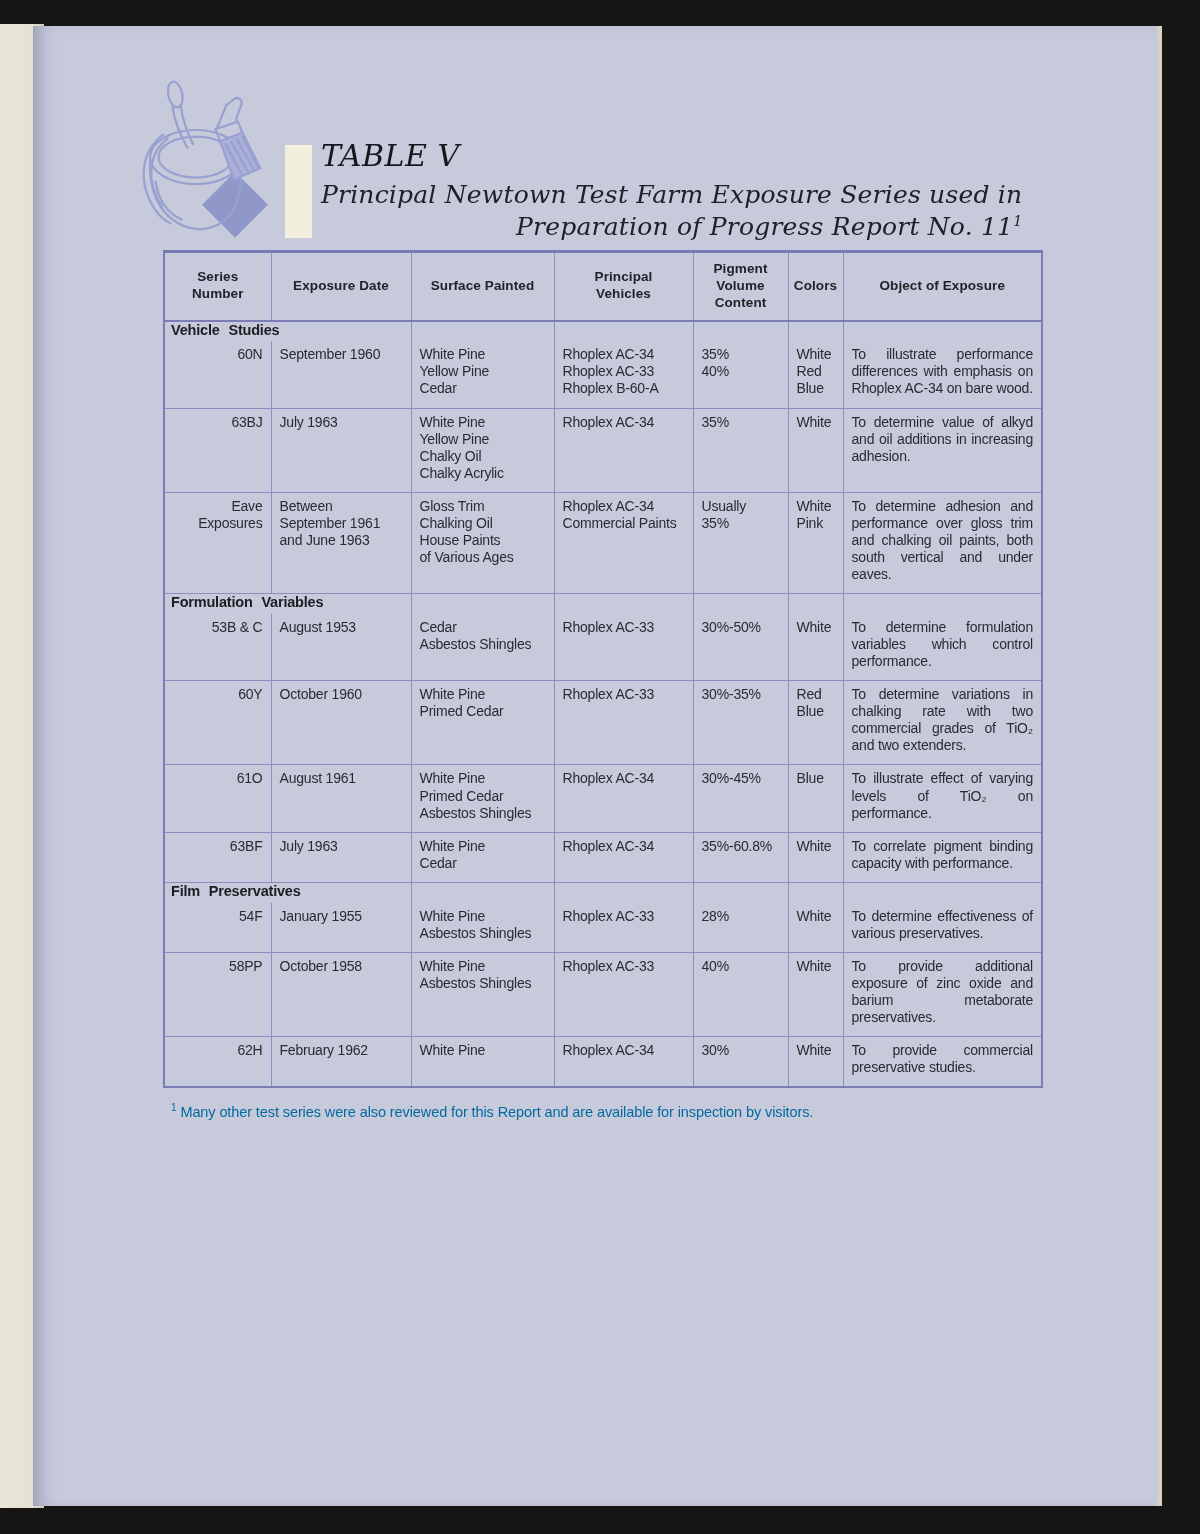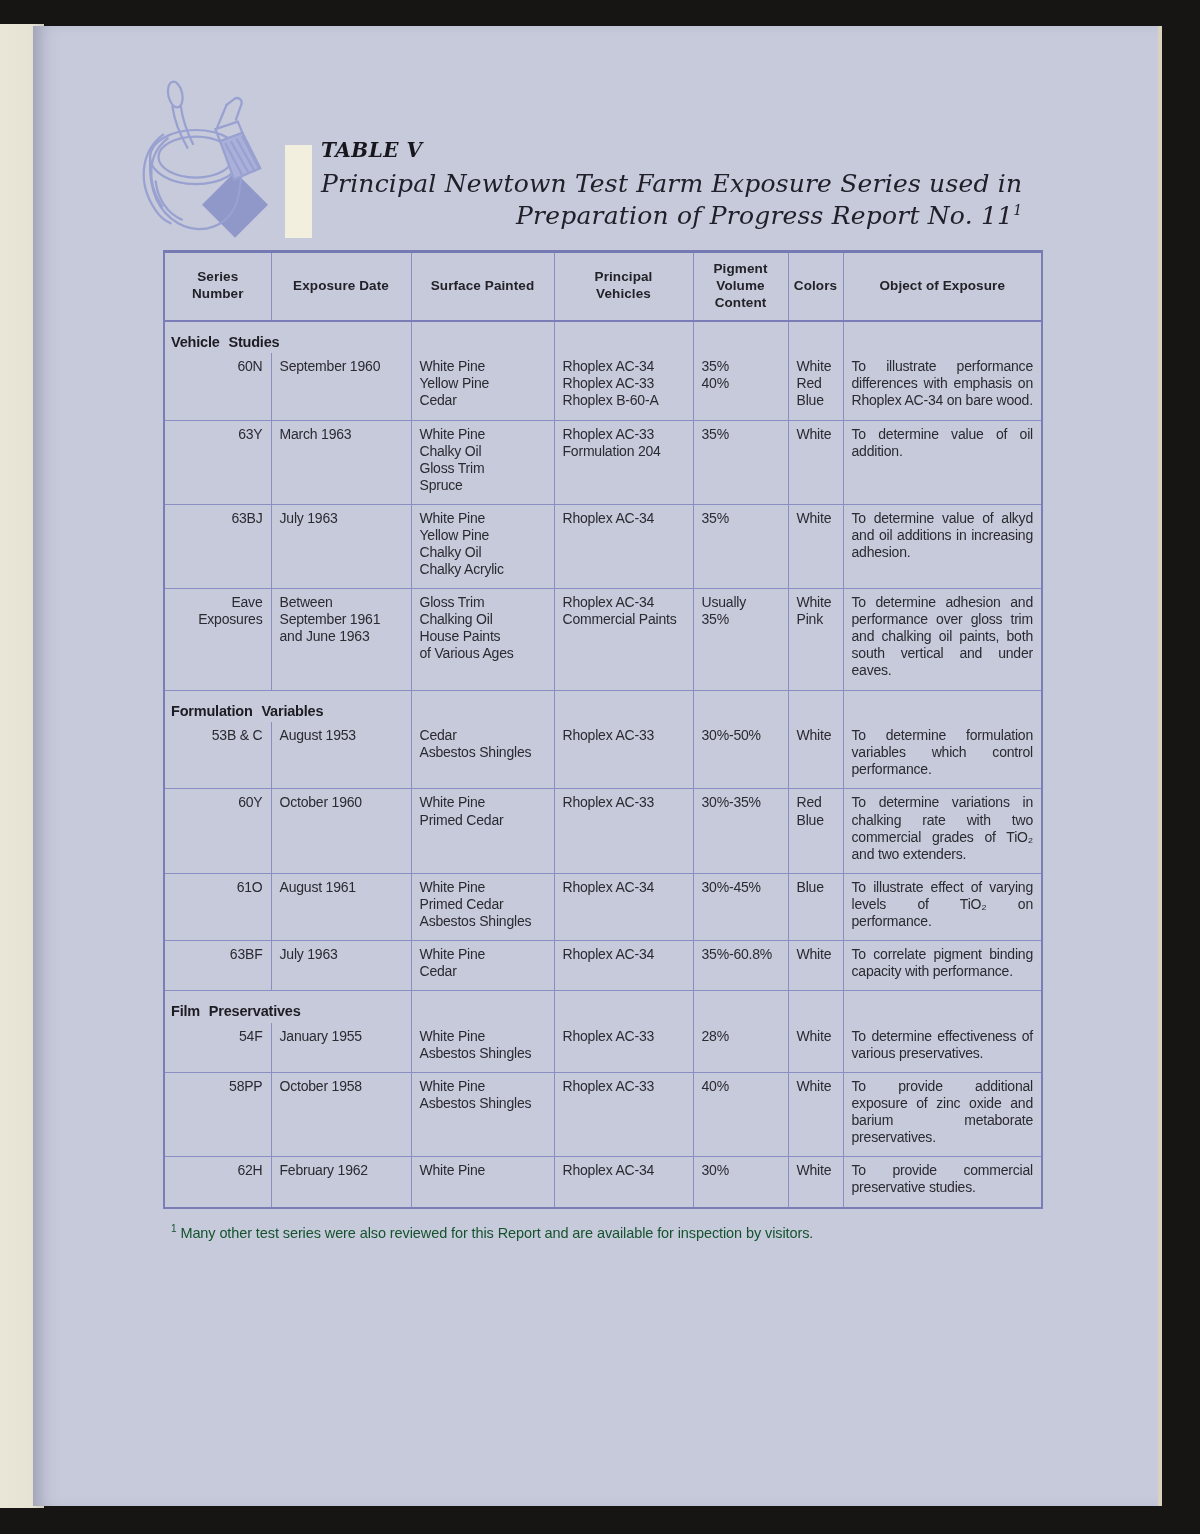--- a/index.html
+++ b/index.html
@@ -24,21 +24,21 @@
   .illustration{
     position:absolute;left:104px;top:50px;width:140px;height:178px;
   }
   .accent-bar{
     position:absolute;left:252px;top:119px;width:27px;height:93px;
     background:#f2efdf;
   }
   .title-block{position:absolute;left:288px;top:112px;}
   .table-label{
     font-family:"DejaVu Serif","Liberation Serif",serif;
-    font-style:italic;font-weight:bold;font-size:20px;color:#16161c;
+    font-style:italic;font-weight:normal;font-size:30px;color:#16161c;
     letter-spacing:.5px;margin:0 0 6px 0;
   }
   .subtitle{
     font-family:"DejaVu Serif","Liberation Serif",serif;
     font-style:italic;font-size:25px;line-height:1.28;color:#20202a;
     margin:0;letter-spacing:.2px;text-align:right;
   }
   .subtitle sup{font-size:14px;}
   .table-wrap{position:absolute;left:130px;top:224px;width:1022px;}
   table.exposure{
@@ -52,29 +52,29 @@
     border-left:1.5px solid #8b8ec2;border-right:1.5px solid #8b8ec2;
     border-bottom:2.5px solid #7b7eb6;letter-spacing:.1px;
   }
   td{
     font-size:14px;line-height:1.22;vertical-align:top;
     padding:5px 8px 10px 8px;
     border-left:1.5px solid #8b8ec2;border-right:1.5px solid #8b8ec2;
     white-space:pre-line;letter-spacing:-.2px;
   }
   tr.data-row td{border-bottom:1.5px solid #8b8ec2;}
-  tr.section-row td{border-bottom:0;padding:12px 6px 2px 6px;}
+  tr.section-row td{border-bottom:0;padding:0 6px 2px 6px;}
   td.section-label{
     font-weight:bold;font-size:14.5px;color:#1c1c22;word-spacing:5px;
     white-space:nowrap;overflow:visible;
   }
   td.series{text-align:right;}
   td.object{text-align:justify;text-align-last:left;}
   .footnote{
-    margin:14px 0 0 8px;font-size:14.5px;color:#14532d;letter-spacing:-.1px;
+    margin:14px 0 0 8px;font-size:14.5px;color:#0369a1;letter-spacing:-.1px;
   }
   .footnote sup{font-size:10px;}
 </style>
 </head>
 <body>
 
 <div class="left-paper-edge"></div>
 
 <div class="page">
 
@@ -162,33 +162,20 @@
 Rhoplex AC-33
 Rhoplex B-60-A</td>
             <td>35%
 40%</td>
             <td>White
 Red
 Blue</td>
             <td class="object">To illustrate performance differences with emphasis on Rhoplex AC-34 on bare wood.</td>
           </tr>
           <tr class="data-row">
-            <td class="series">63Y</td>
-            <td>March 1963</td>
-            <td>White Pine
-Chalky Oil
-Gloss Trim
-Spruce</td>
-            <td>Rhoplex AC-33
-Formulation 204</td>
-            <td>35%</td>
-            <td>White</td>
-            <td class="object">To determine value of oil addition.</td>
-          </tr>
-          <tr class="data-row">
             <td class="series">63BJ</td>
             <td>July 1963</td>
             <td>White Pine
 Yellow Pine
 Chalky Oil
 Chalky Acrylic</td>
             <td>Rhoplex AC-34</td>
             <td>35%</td>
             <td>White</td>
             <td class="object">To determine value of alkyd and oil additions in increasing adhesion.</td>

